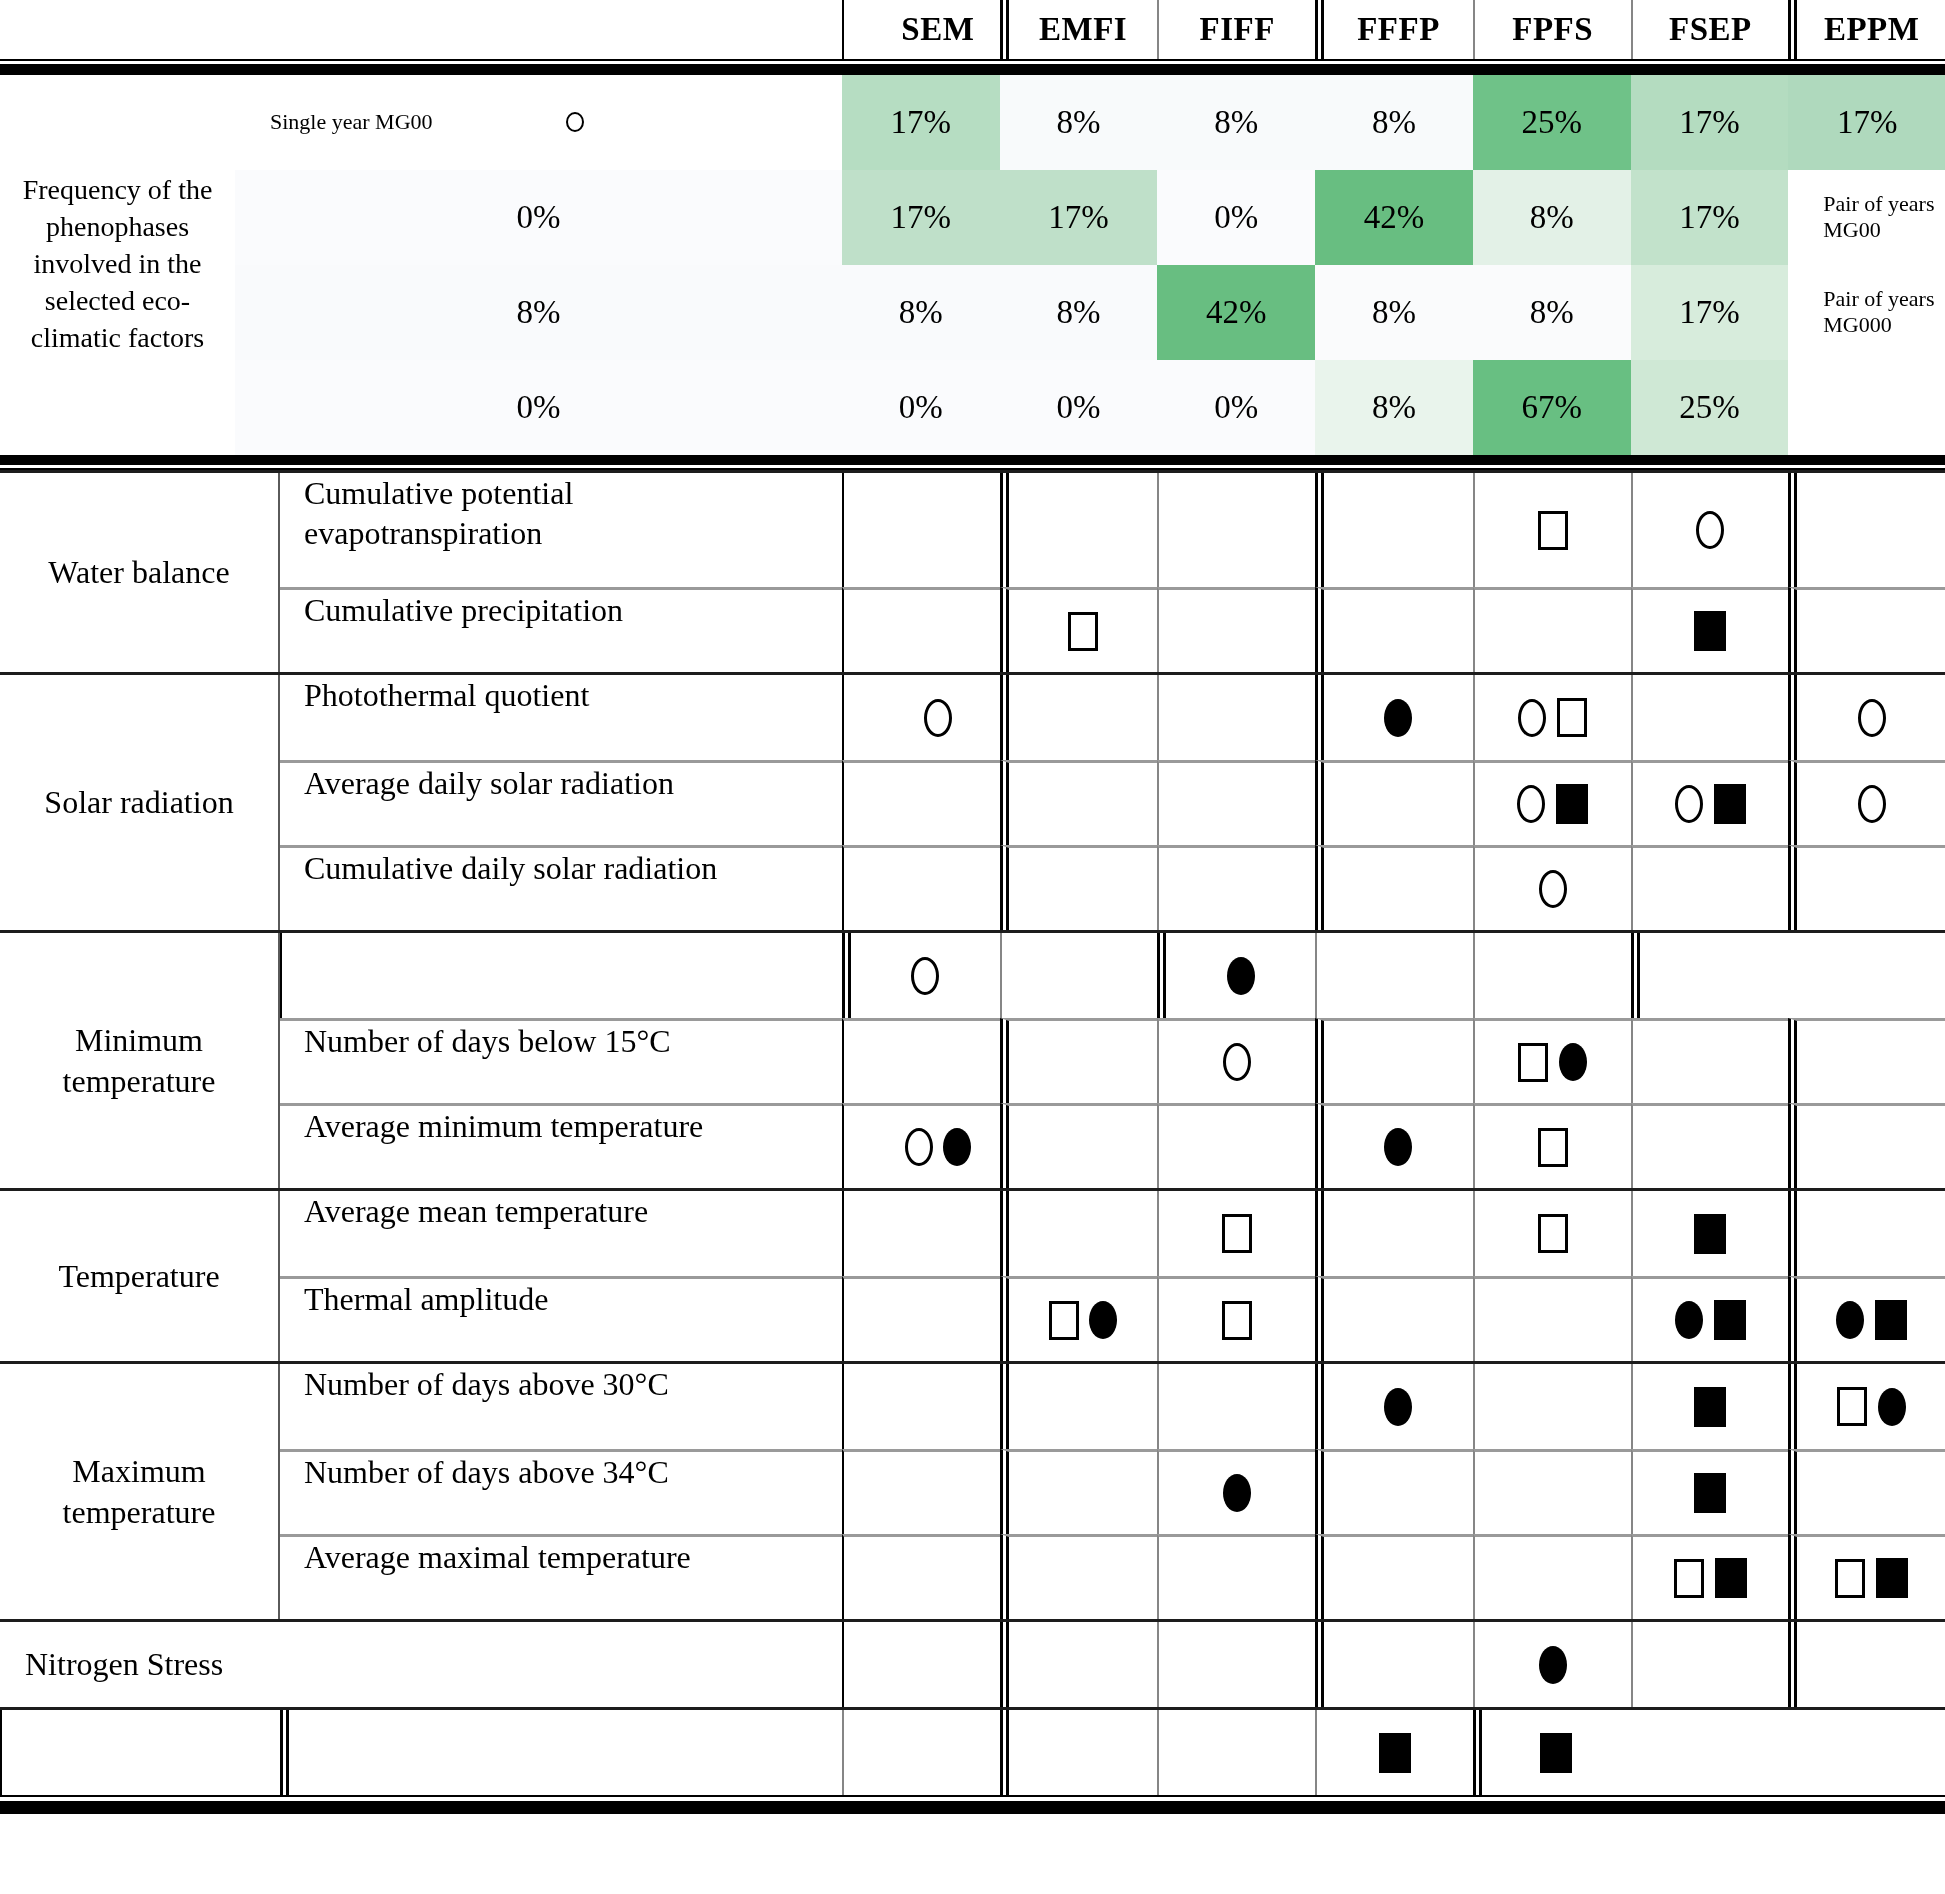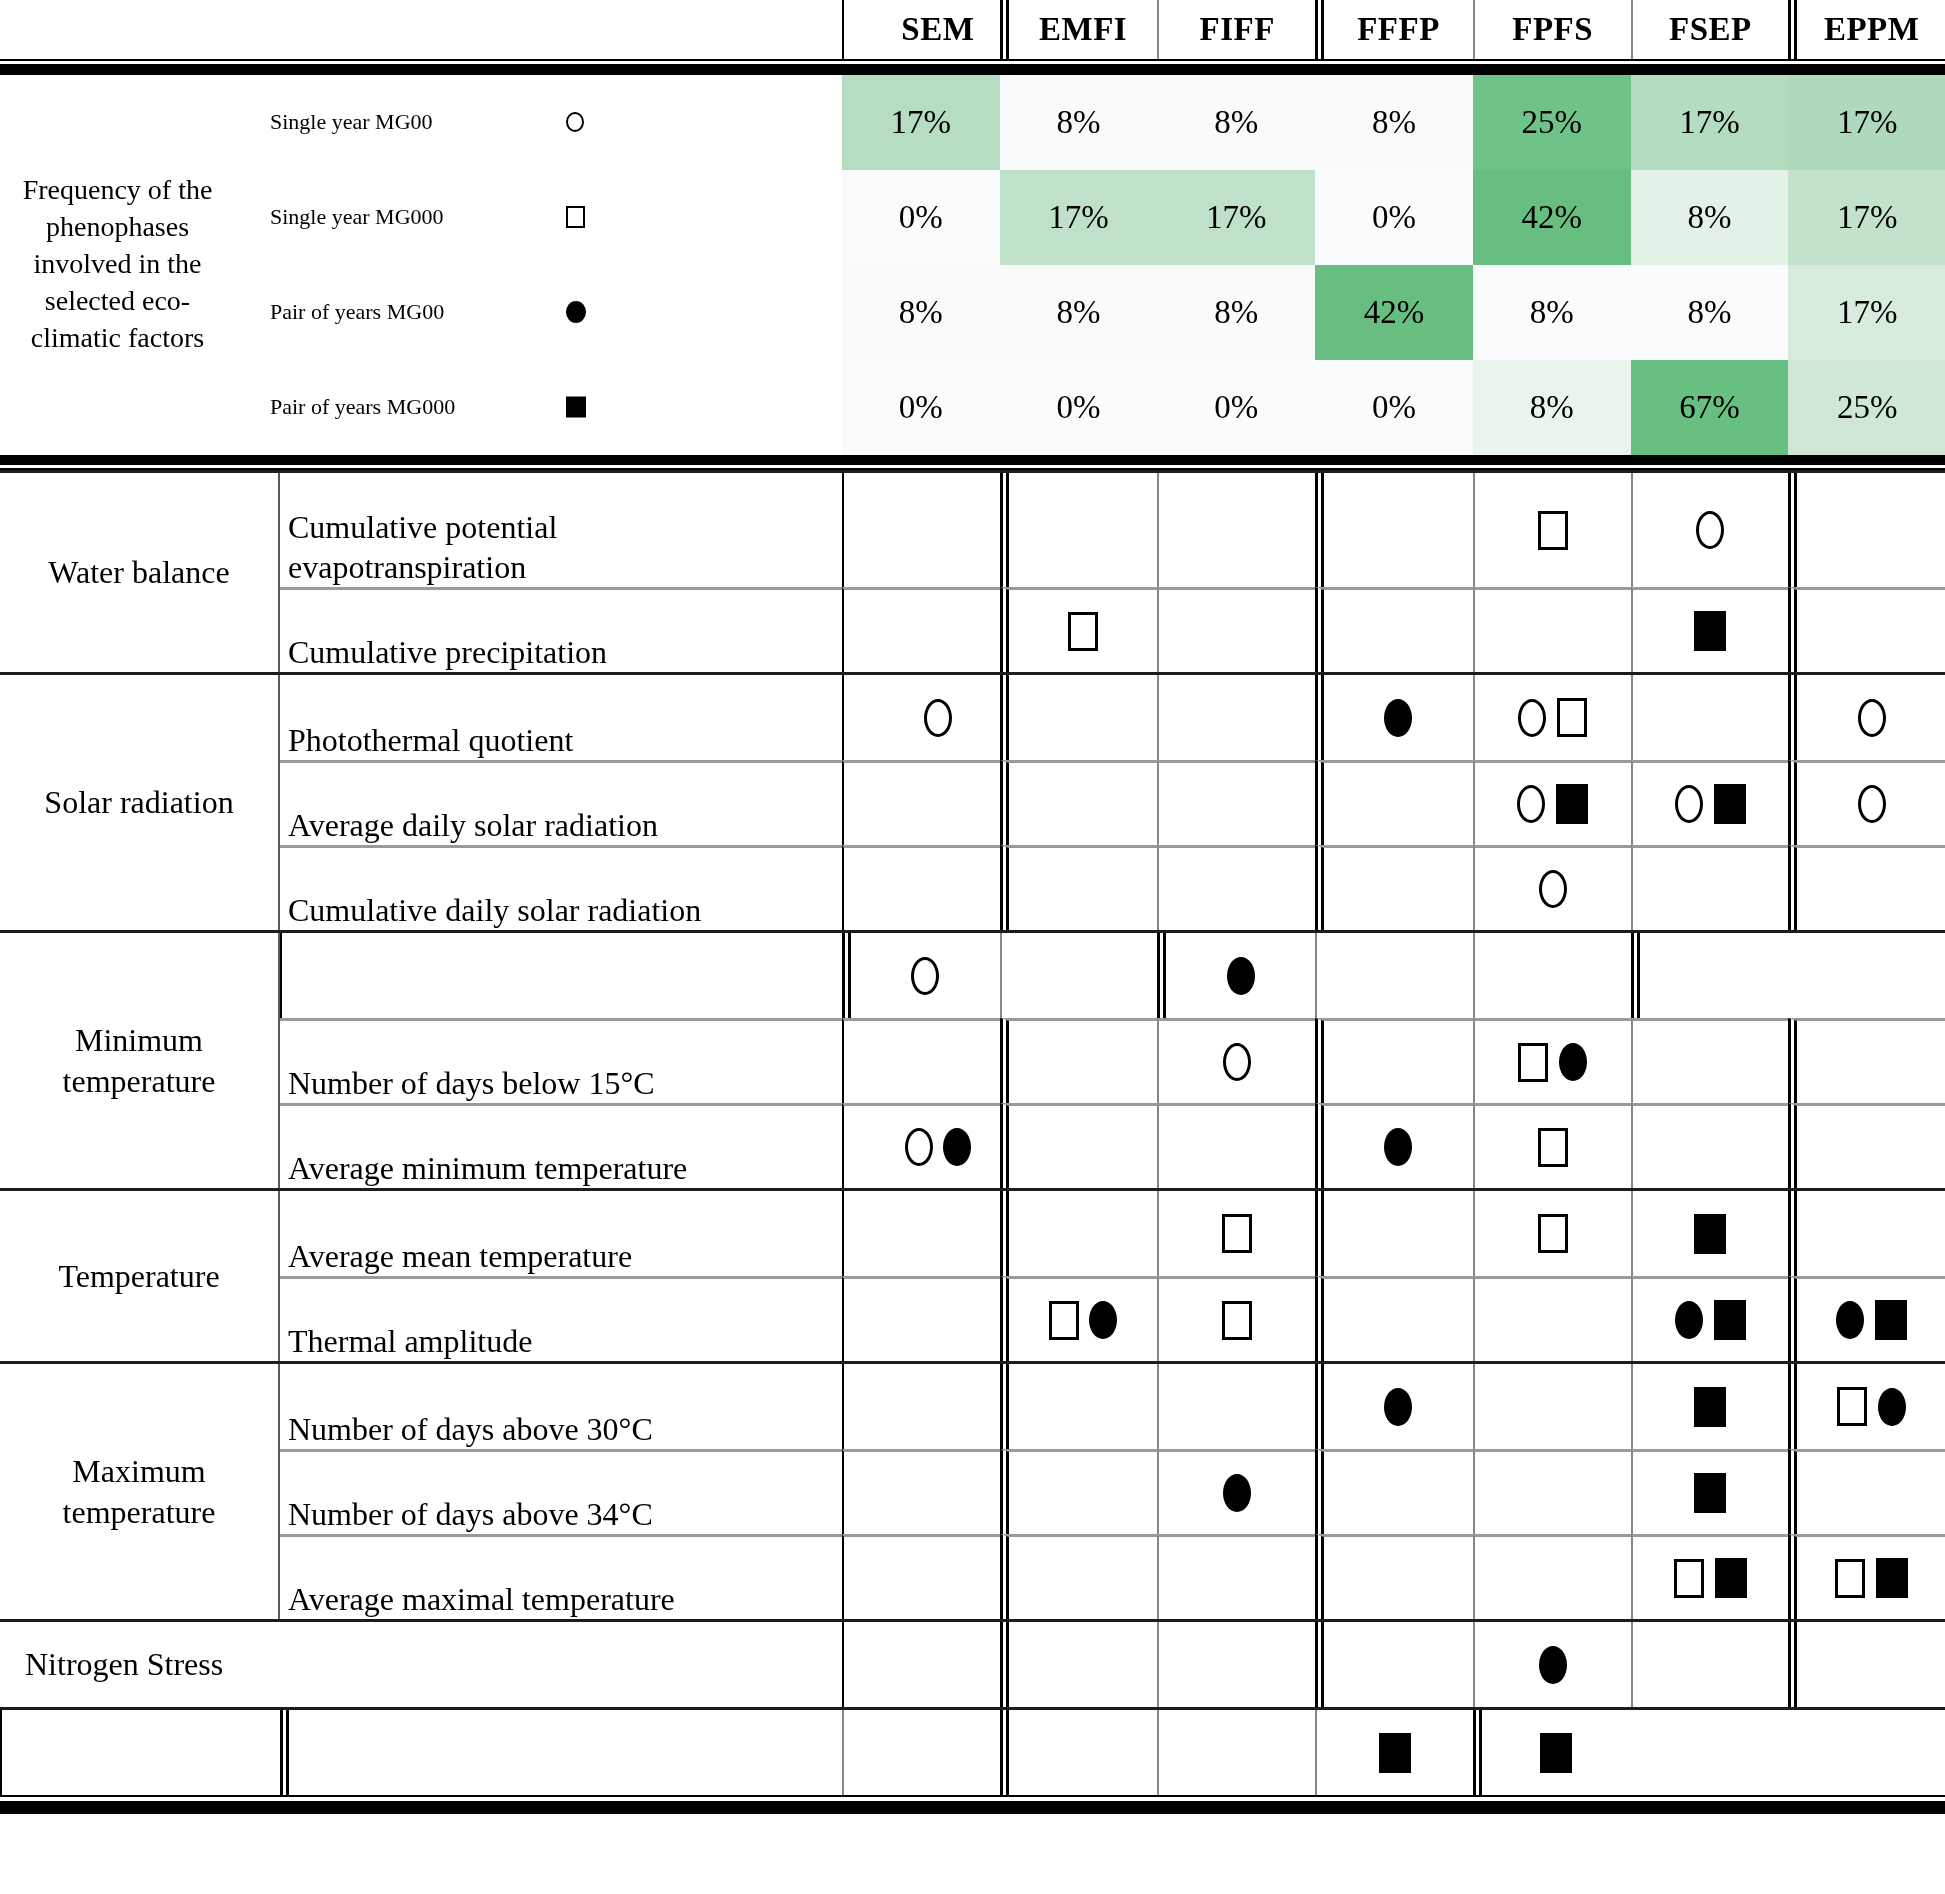--- a/index.html
+++ b/index.html
@@ -36,22 +36,22 @@
   .hm-label .sym{position:absolute;left:331px;top:50%;transform:translateY(-50%);}
   .hm-val{display:flex;align-items:center;justify-content:center;font-size:33px;}
 
   
   .group{border-top:3.1px solid #1d1d1d;}
   .group.first{border-top:none;}
   .g-label{grid-column:1;border-right:2.1px solid #5a5a5a;display:flex;align-items:center;
            justify-content:center;text-align:center;font-size:32px;line-height:1.28;padding:0 11.5px;}
   .g-label.full{grid-column:1 / 3;justify-content:flex-start;text-align:left;
                 padding-left:25px;border-right:none;}
-  .v-label{grid-column:2;display:flex;align-items:flex-end;font-size:32px;
-           line-height:1.25;padding-left:8px;}
+  .v-label{grid-column:2;display:flex;align-items:flex-start;font-size:32px;
+           line-height:1.25;padding-left:24px;}
   .v-label span{max-width:513px;}
   .d-cell{display:flex;align-items:center;justify-content:center;gap:10.5px;}
   .sep{border-top:3.1px solid #9a9a9a;}
 
   
   .sym{display:inline-block;box-sizing:border-box;flex:none;}
   .oc{width:28px;height:38px;border:3.1px solid #000;border-radius:50%;background:#fff;}
   .fc{width:28px;height:38px;border-radius:50%;background:#000;}
   .os{width:30px;height:39px;border:3.7px solid #000;background:#fff;}
   .fs{width:32px;height:40px;background:#000;}
@@ -85,24 +85,20 @@
         <span>Single year MG00</span>
         <span class="sym sym-sm oc"></span>
       </div>
       <div class="hm-val" style="background: rgb(182, 221, 194);">17%</div>
       <div class="hm-val" style="background: rgb(248, 250, 251);">8%</div>
       <div class="hm-val" style="background: rgb(248, 250, 251);">8%</div>
       <div class="hm-val" style="background: rgb(248, 250, 251);">8%</div>
       <div class="hm-val" style="background: rgb(111, 194, 136);">25%</div>
       <div class="hm-val" style="background: rgb(180, 220, 192);">17%</div>
       <div class="hm-val" style="background: rgb(175, 217, 189);">17%</div>
-      <div class="hm-label">
-        <span>Single year MG000</span>
-        <span class="sym sym-sm os"></span>
-      </div>
       <div class="hm-val" style="background: rgb(250, 251, 253);">0%</div>
       <div class="hm-val" style="background: rgb(191, 224, 201);">17%</div>
       <div class="hm-val" style="background: rgb(191, 224, 201);">17%</div>
       <div class="hm-val" style="background: rgb(250, 251, 253);">0%</div>
       <div class="hm-val" style="background: rgb(104, 190, 129);">42%</div>
       <div class="hm-val" style="background: rgb(227, 241, 231);">8%</div>
       <div class="hm-val" style="background: rgb(194, 226, 203);">17%</div>
       <div class="hm-label">
         <span>Pair of years MG00</span>
         <span class="sym sym-sm fc"></span>

